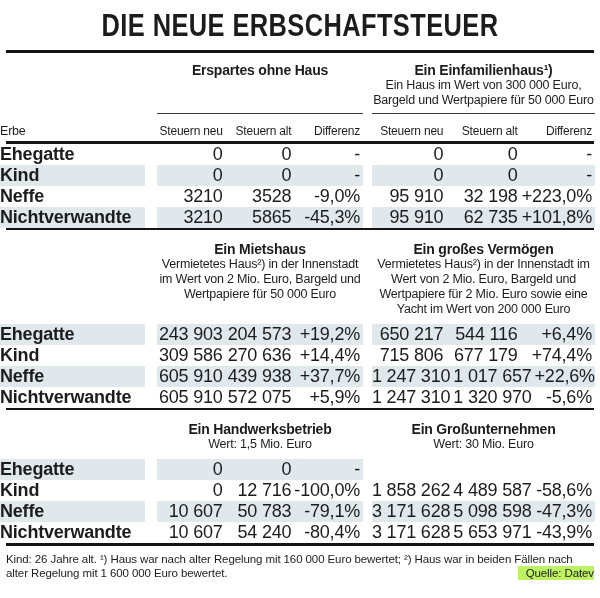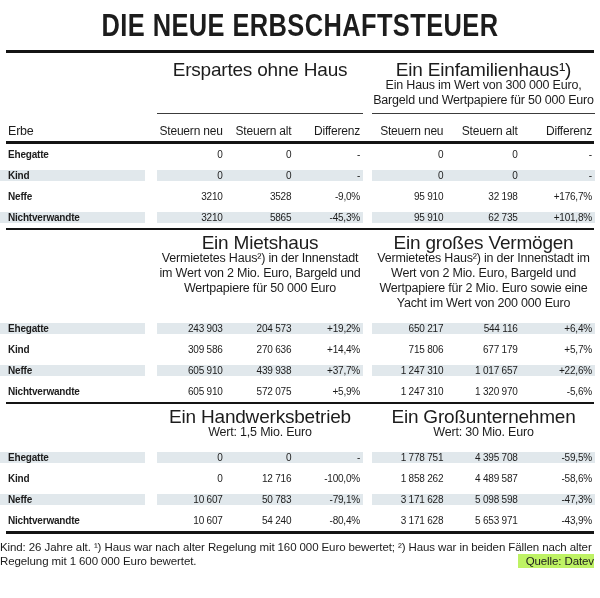--- a/index.html
+++ b/index.html
@@ -15,38 +15,38 @@
     letter-spacing:.5px;white-space:nowrap;
     transform:scaleX(.82);transform-origin:50% 50%;
   }
   .rule{height:0;border:0;border-top:3px solid var(--rule,#141414);margin:0 6px}
   .title-rule{margin-top:7px}
   .sep{border-top-width:2px}
   .flexrow{display:flex;margin-right:5px}
   .spacer{width:157px;flex:none}
   .gapA{width:12px;flex:none}
   .gapB{width:9px;flex:none}
-  .lab{width:145px;flex:none;padding-left:8px;box-sizing:border-box;white-space:nowrap}
+  .lab{width:145px;flex:none;box-sizing:border-box;white-space:nowrap}
   .grp{display:flex;flex:none;box-sizing:border-box}
   .grpA{width:206px}
   .grpB{width:223px}
   .cell{flex:1;text-align:right;white-space:nowrap;padding-right:3px;box-sizing:border-box}
   .ghead{padding-top:9px}
-  .ghead2{padding-top:5px}
+  .ghead2{padding-top:11px}
   .g{flex:none;text-align:center;padding-bottom:5px;box-sizing:border-box}
   .s1 .g{border-bottom:1px solid #3c3c3c}
-  .g-title{font-size:19px;font-weight:400;line-height:16px;letter-spacing:-.2px}
+  .g-title{font-size:14px;font-weight:700;line-height:16px;letter-spacing:-.2px}
   .g-desc{font-size:12.5px;line-height:15px;letter-spacing:-.2px}
   .ghead2 .g{padding-bottom:7px}
   .colhead{align-items:flex-end;height:24px;padding-bottom:3px;font-size:12px;letter-spacing:-.2px}
   .colhead .lab{font-size:12.5px}
-  .row{height:21px;align-items:center;font-size:10px;letter-spacing:-.2px}
+  .row{height:21px;align-items:center;font-size:18px;letter-spacing:-.2px}
   .row .lab{font-weight:700}
   .shaded{background:var(--row-shade,#e1e8ec)}
-  .footnote{margin:6px 6px 0 0;font-size:11.5px;line-height:14px;letter-spacing:-.1px;position:relative}
+  .footnote{margin:6px 6px 0 6px;font-size:11.5px;line-height:14px;letter-spacing:-.1px;position:relative}
   .source{position:absolute;right:0;bottom:0;background:#bef264;padding-left:8px}
 </style>
 </head>
 <body style="--row-shade: #e1e8ec; --rule: #141414; --text: #1c1c1c;">
 
 <div class="page">
 
   <div class="title">DIE NEUE ERBSCHAFTSTEUER</div>
   <div class="rule title-rule"></div>
 
@@ -114,21 +114,21 @@
     <div class="gapA"></div>
     <div class="grp grpA">
       <span class="cell">3210</span>
       <span class="cell">3528</span>
       <span class="cell">-9,0%</span>
     </div>
     <div class="gapB"></div>
     <div class="grp grpB">
       <span class="cell">95 910</span>
       <span class="cell">32 198</span>
-      <span class="cell">+176,7%</span>
+      <span class="cell">+223,0%</span>
     </div>
   </div>
   <div class="flexrow row">
     <div class="lab shaded">Nichtverwandte</div>
     <div class="gapA"></div>
     <div class="grp grpA shaded">
       <span class="cell">3210</span>
       <span class="cell">5865</span>
       <span class="cell">-45,3%</span>
     </div>
@@ -175,21 +175,21 @@
     <div class="gapA"></div>
     <div class="grp grpA">
       <span class="cell">309 586</span>
       <span class="cell">270 636</span>
       <span class="cell">+14,4%</span>
     </div>
     <div class="gapB"></div>
     <div class="grp grpB">
       <span class="cell">715 806</span>
       <span class="cell">677 179</span>
-      <span class="cell">+5,7%</span>
+      <span class="cell">+74,4%</span>
     </div>
   </div>
   <div class="flexrow row">
     <div class="lab shaded">Neffe</div>
     <div class="gapA"></div>
     <div class="grp grpA shaded">
       <span class="cell">605 910</span>
       <span class="cell">439 938</span>
       <span class="cell">+37,7%</span>
     </div>
@@ -233,25 +233,20 @@
 
   <div class="flexrow row">
     <div class="lab shaded">Ehegatte</div>
     <div class="gapA"></div>
     <div class="grp grpA shaded">
       <span class="cell">0</span>
       <span class="cell">0</span>
       <span class="cell">-</span>
     </div>
     <div class="gapB"></div>
-    <div class="grp grpB shaded">
-      <span class="cell">1 778 751</span>
-      <span class="cell">4 395 708</span>
-      <span class="cell">-59,5%</span>
-    </div>
   </div>
   <div class="flexrow row">
     <div class="lab">Kind</div>
     <div class="gapA"></div>
     <div class="grp grpA">
       <span class="cell">0</span>
       <span class="cell">12 716</span>
       <span class="cell">-100,0%</span>
     </div>
     <div class="gapB"></div>

